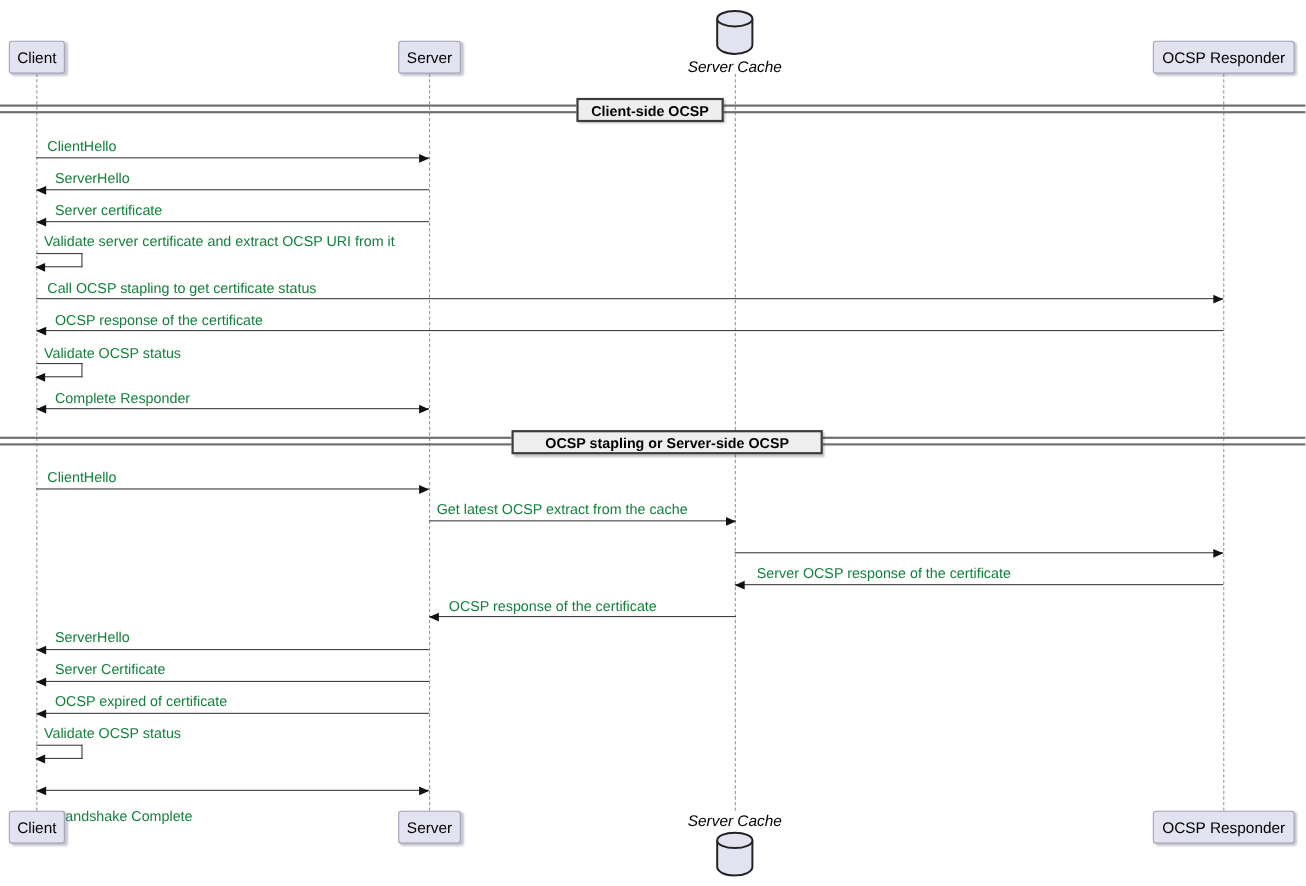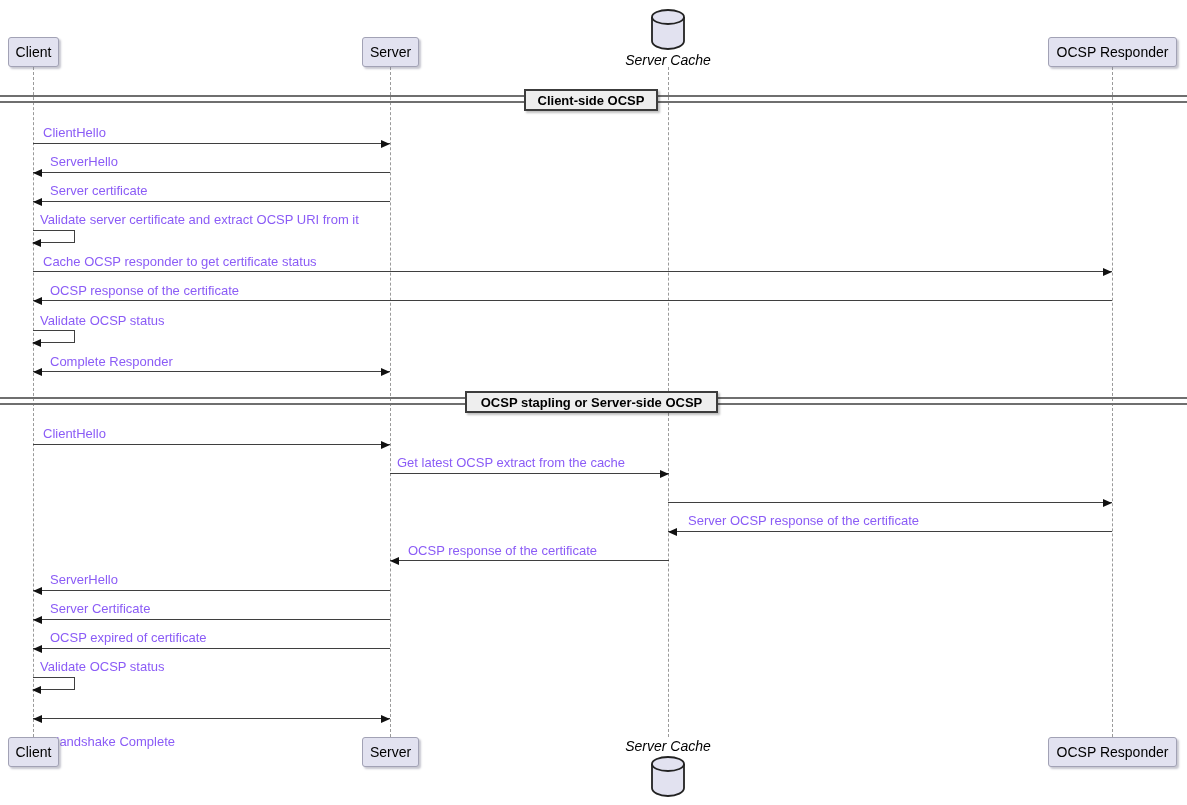--- a/index.html
+++ b/index.html
@@ -17,21 +17,21 @@
     transform:translateX(-50%);font-style:italic;}
 
   .divider-strip{position:absolute;left:0;width:1187px;height:8px;box-sizing:border-box;
     border-top:2px solid #6f6f6f;border-bottom:2px solid #6f6f6f;}
   .divider-box{position:absolute;height:22px;box-sizing:border-box;background:#EEEEEE;
     border:2px solid #3c3c3c;display:flex;align-items:center;justify-content:center;
     font-size:13px;font-weight:bold;color:#000;white-space:nowrap;
     box-shadow:2px 2px 2px rgba(0,0,0,.25);}
 
   .msg-label{position:absolute;font-size:13px;line-height:14px;height:14px;
-    color:#8b5cf6;white-space:nowrap;}
+    color:#15803d;white-space:nowrap;}
 
   .arrow{position:absolute;height:0;border-top:1px solid #3f3f3f;}
   .head{position:absolute;width:0;height:0;top:-4px;}
   .head.r{right:0;border-top:4px solid transparent;border-bottom:4px solid transparent;
     border-left:9px solid #111;}
   .head.l{left:0;border-top:4px solid transparent;border-bottom:4px solid transparent;
     border-right:9px solid #111;}
 
   .selfmsg{position:absolute;width:42px;height:13px;box-sizing:border-box;
     border:1px solid #3f3f3f;border-left:none;background:transparent;}
@@ -77,21 +77,21 @@
   <div class="msg-label" style="left:50px;top:184px;">Server certificate</div>
   <div class="arrow" style="left:33px;top:201px;width:357px;">
       <i class="head l"></i>
     </div>
 
   <div class="msg-label" style="left:40px;top:213px;text-align:right;">Validate server certificate and extract OCSP URI from it</div>
   <div class="selfmsg" style="left:33px;top:230px;">
       <i class="shead"></i>
     </div>
 
-  <div class="msg-label" style="left:43px;top:255px;">Cache OCSP responder to get certificate status</div>
+  <div class="msg-label" style="left:43px;top:255px;">Call OCSP stapling to get certificate status</div>
   <div class="arrow" style="left:33px;top:271px;width:1079px;">
       <i class="head r"></i>
     </div>
 
   <div class="msg-label" style="left:50px;top:284px;">OCSP response of the certificate</div>
   <div class="arrow" style="left:33px;top:300px;width:1079px;">
       <i class="head l"></i>
     </div>
 
   <div class="msg-label" style="left:40px;top:314px;">Validate OCSP status</div>
@@ -99,21 +99,21 @@
       <i class="shead"></i>
     </div>
 
   <div class="msg-label" style="left:50px;top:355px;">Complete Responder</div>
   <div class="arrow" style="left:33px;top:371px;width:357px;">
       <i class="head l"></i>
       <i class="head r"></i>
     </div>
 
   <div class="divider-strip" style="top:397px;"></div>
-  <div class="divider-box" style="left:465px;top:391px;width:253px;">OCSP stapling or Server-side OCSP</div>
+  <div class="divider-box" style="left:465px;top:391px;width:283px;">OCSP stapling or Server-side OCSP</div>
 
   <div class="msg-label" style="left:43px;top:427px;">ClientHello</div>
   <div class="arrow" style="left:33px;top:444px;width:357px;">
       <i class="head r"></i>
     </div>
 
   <div class="msg-label" style="left:397px;top:456px;">Get latest OCSP extract from the cache</div>
   <div class="arrow" style="left:390px;top:473px;width:279px;">
       <i class="head r"></i>
     </div>

